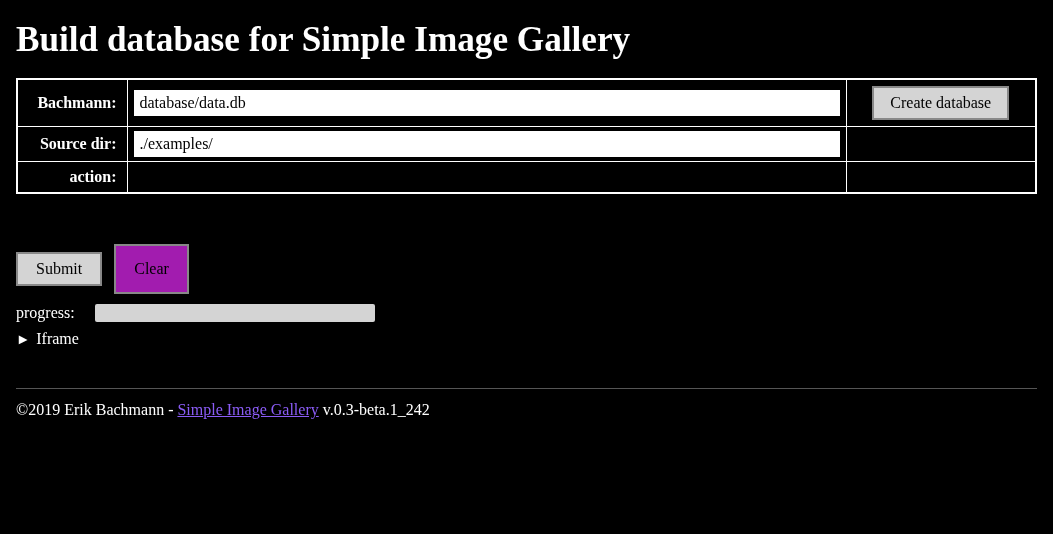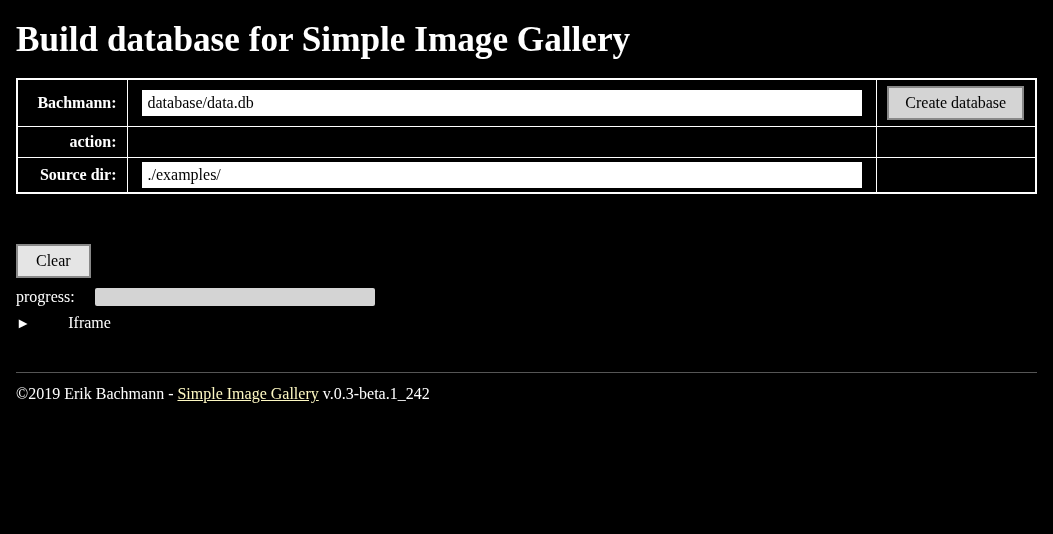--- a/index.html
+++ b/index.html
@@ -51,37 +51,37 @@
     .form-table .label-cell {
       font-weight: bold;
       white-space: nowrap;
       width: 110px;
       text-align: right;
       background: #000000;
     }
 
     .form-table .input-cell {
       background: #000000;
-      padding: 4px 14px;
+      padding: 4px 6px;
     }
 
     .form-table .input-cell input[type="text"] {
       width: 100%;
       background: #ffffff;
       color: #000000;
       border: none;
       font-size: 1rem;
       padding: 4px 6px;
       font-family: serif;
       outline: none;
     }
 
     .form-table .action-cell {
       background: #000000;
-      width: 160px;
+      width: 190px;
       text-align: center;
       margin-top: 16px;
     }
 
     .create-db-button {
       background: #d4d4d4;
       color: #000000;
       border: 2px solid #888;
       font-size: 1rem;
       font-family: serif;
@@ -113,26 +113,26 @@
       background: #d4d4d4;
       color: #000000;
       border: 2px solid #888;
       font-size: 1rem;
       font-family: serif;
       padding: 6px 18px;
       cursor: pointer;
     }
 
     .clear-button {
-      background: #e5e5e5;
+      background: #a21caf;
       color: #000000;
       border: 2px solid #888;
       font-size: 1rem;
       font-family: serif;
-      padding: 6px 18px;
+      padding: 14px 18px;
       cursor: pointer;
     }
 
     .progress-row {
       display: flex;
       flex-direction: row;
       align-items: center;
       gap: 20px;
       margin-top: 10px;
     }
@@ -169,38 +169,37 @@
 
     .iframe-triangle {
       color: #ffffff;
       font-size: 0.9rem;
     }
 
     .iframe-label {
       font-size: 1rem;
       color: #ffffff;
       font-family: serif;
-      margin-left: 32px;
     }
 
     .divider {
       border: none;
       border-top: 1px solid #555555;
       margin-top: 40px;
       margin-bottom: 12px;
     }
 
     .footer {
       font-size: 1rem;
       color: #ffffff;
       font-family: serif;
     }
 
     .footer a {
-      color: #fef9c3;
+      color: #8b5cf6;
       text-decoration: underline;
     }
   </style>
 </head>
 <body>
 
 <div class="page-wrapper">
 
   <h1 class="page-title">Build database for Simple Image Gallery</h1>
 
@@ -209,35 +208,36 @@
         <tr>
       <td class="label-cell">Bachmann:</td>
       <td class="input-cell">
         <input type="text" value="database/data.db" style="">
       </td>
       <td class="action-cell">
         <button class="create-db-button">Create database</button>
       </td>
     </tr>
     <tr>
-      <td class="label-cell action-label-cell">action:</td>
-      <td class="input-cell action-value-cell"></td>
-      <td class="action-cell"></td>
-    </tr>
-    <tr>
       <td class="label-cell">Source dir:</td>
       <td class="input-cell">
         <input type="text" value="./examples/" style="">
       </td>
       <td class="action-cell"></td>
     </tr>
+    <tr>
+      <td class="label-cell action-label-cell">action:</td>
+      <td class="input-cell action-value-cell"></td>
+      <td class="action-cell"></td>
+    </tr>
   </tbody>
     </table>
 
   <div class="buttons-row">
+    <button class="submit-button">Submit</button>
     <button class="clear-button">Clear</button>
   </div>
 
   <div class="progress-row">
     <span class="progress-label">progress:</span>
     <div class="progress-bar-container">
       <div class="progress-bar-fill"></div>
     </div>
   </div>
 

